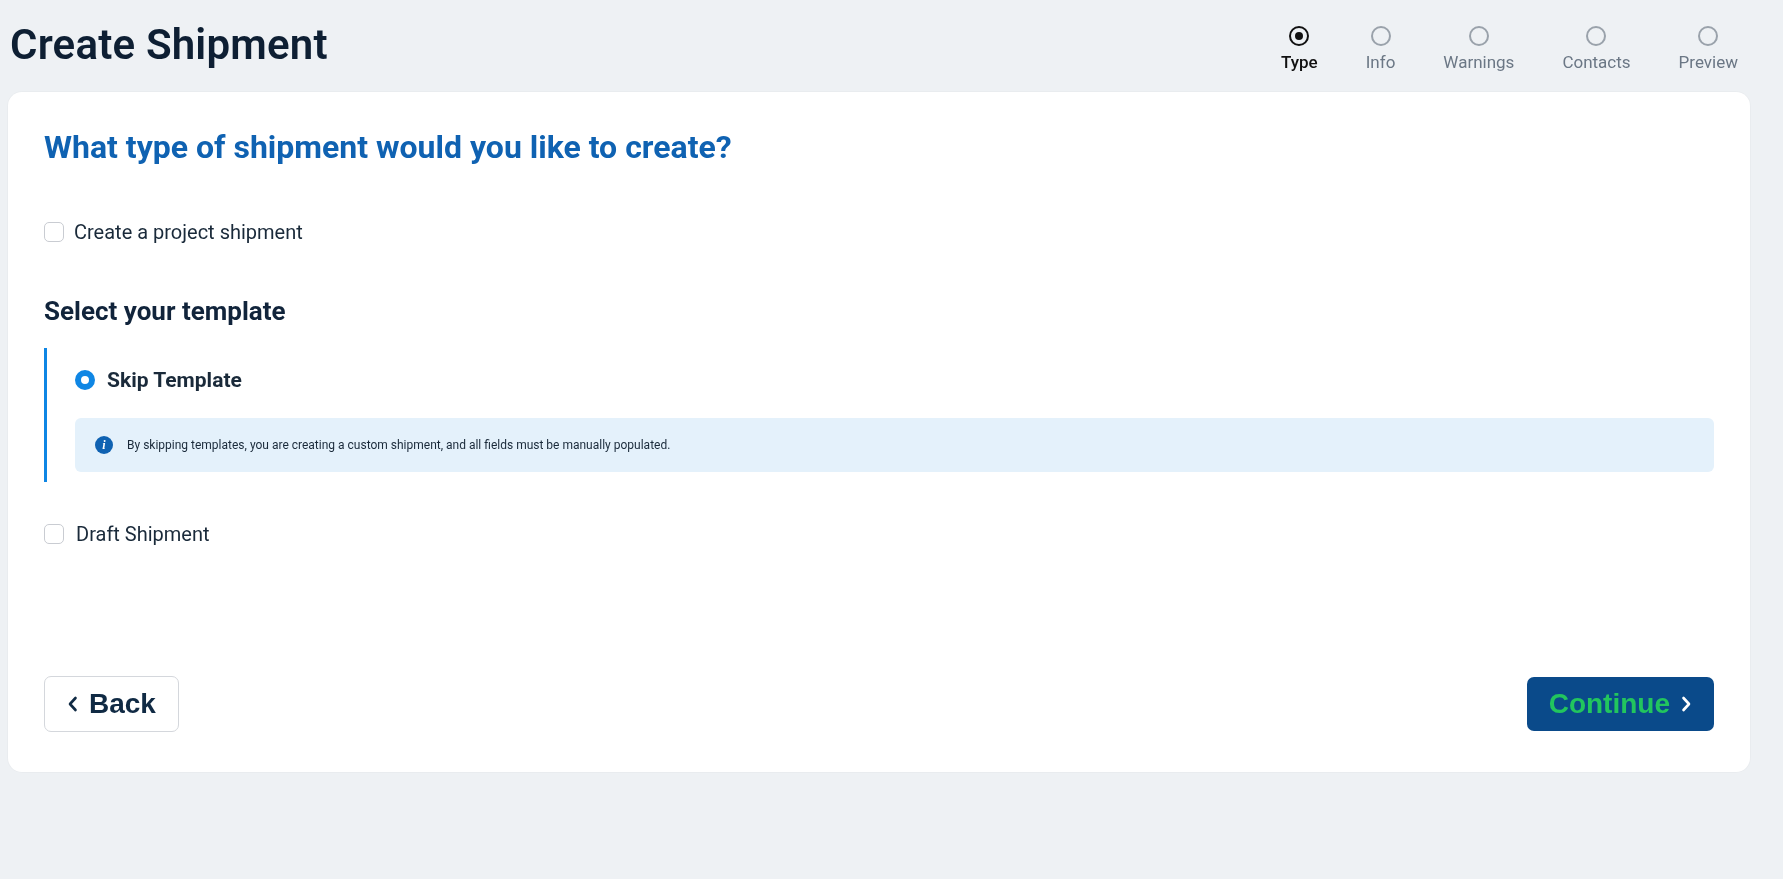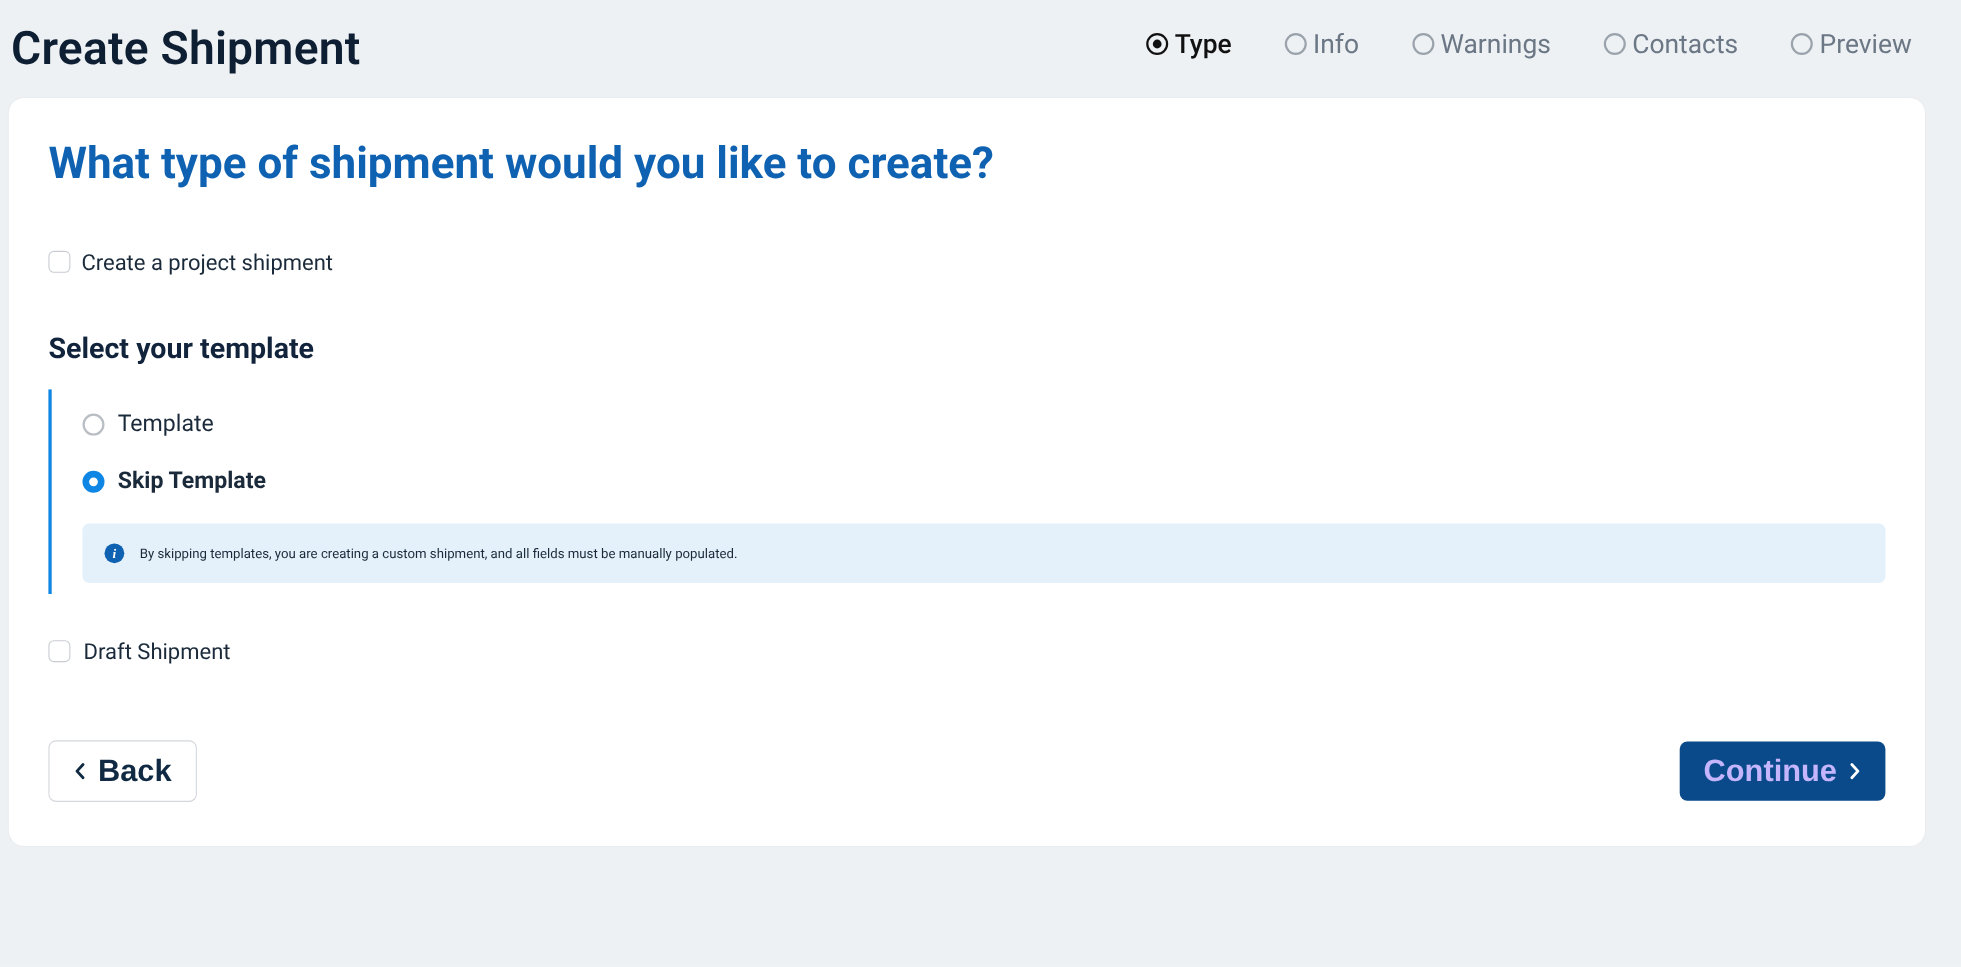--- a/index.html
+++ b/index.html
@@ -28,25 +28,25 @@
     letter-spacing: 0.2px;
   }
   .stepper {
     display: flex;
     gap: 48px;
     padding-top: 6px;
     padding-right: 10px;
   }
   .step {
     display: flex;
-    flex-direction: row;
+    flex-direction: column;
     align-items: center;
     gap: 6px;
     color: #6b7785;
-    font-size: 24px;
+    font-size: 17px;
     cursor: default;
   }
   .step.active { color: #111; font-weight: 500; }
   .step-circle {
     width: 20px; height: 20px;
     border-radius: 50%;
     border: 2.5px solid #9aa2ab;
     position: relative;
   }
   .step.active .step-circle { border-color: #111; }
@@ -62,21 +62,21 @@
   .card {
     background: #fff;
     border-radius: 14px;
     padding: 36px 36px 40px 36px;
     box-shadow: 0 0 0 1px rgba(0,0,0,0.02);
     min-height: 680px;
     display: flex;
     flex-direction: column;
   }
   .question {
-    font-size: 40px;
+    font-size: 32px;
     font-weight: 700;
     color: #0f62b2;
     margin-bottom: 54px;
   }
   .row-check {
     display: flex;
     align-items: center;
     gap: 10px;
     margin-bottom: 52px;
   }
@@ -168,21 +168,21 @@
     padding: 11px 22px;
     cursor: pointer;
   }
   .btn-back {
     background: #fff;
     color: #102a44;
     border: 1.5px solid #d4d7dc;
   }
   .btn-continue {
     background: #0a4a8a;
-    color: #c4b5fd;
+    color: #22c55e;
     border: none;
   }
   .chev { display: inline-flex; }
   .chev svg { display: block; }
 </style>
 </head>
 <body>
 
 <div class="page">
   <div class="header-row">
@@ -215,24 +215,20 @@
     <h2 class="question">What type of shipment would you like to create?</h2>
 
     <div class="row-check">
       <span class="checkbox"></span>
       <span class="row-check-label">Create a project shipment</span>
     </div>
 
     <h3 class="section-h">Select your template</h3>
 
     <div class="template-block">
-      <div class="radio-row">
-        <span class="radio"></span>
-        <span class="radio-label">Template</span>
-      </div>
       <div class="radio-row selected">
         <span class="radio selected"></span>
         <span class="radio-label">Skip Template</span>
       </div>
       <div class="info-banner">
         <span class="info-icon">i</span>
         <span class="info-text">By skipping templates, you are creating a custom shipment, and all fields must be manually populated.</span>
       </div>
     </div>
 

